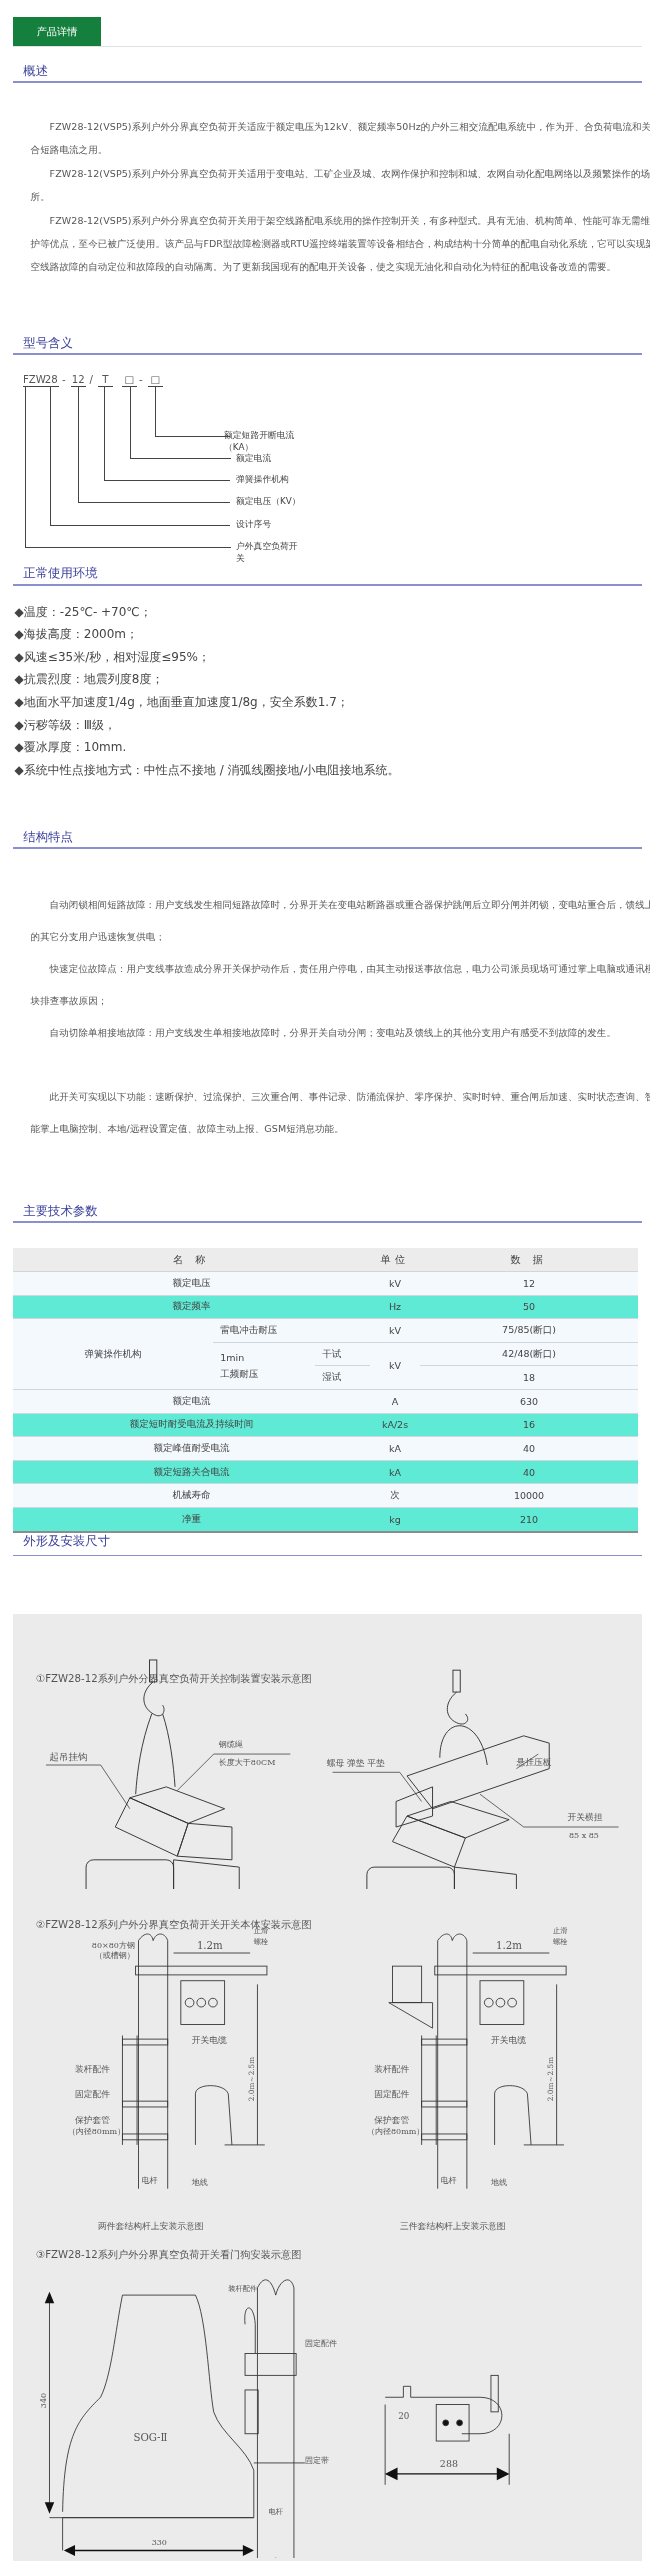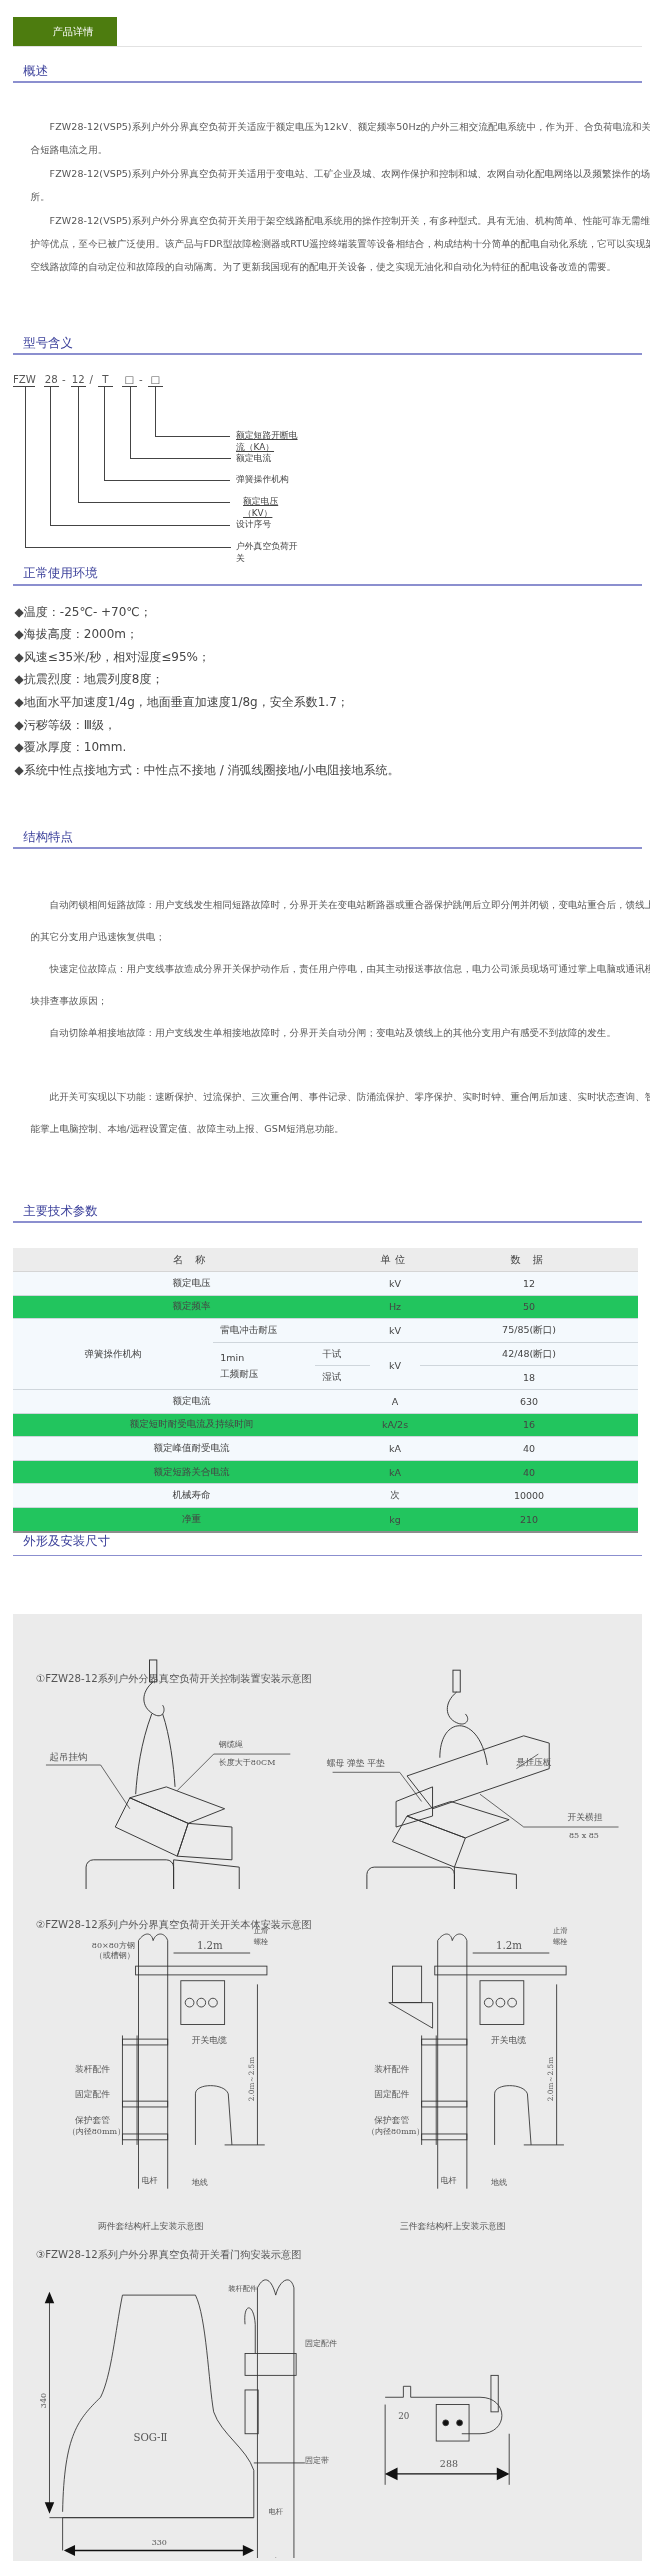--- a/index.html
+++ b/index.html
@@ -1,42 +1,42 @@
 <!DOCTYPE html>
 <html style="font-size:11.7px"><head>
 <meta charset="utf-8">
 <style>
   html, body { margin: 0; padding: 0; background: #ffffff; }
   body { width: 650px; height: 2576px; position: relative; font-family: "DejaVu Sans", "Liberation Sans", sans-serif; color: #555; overflow: hidden; }
   .abs { position: absolute; }
 
   
   .tab-bar { left: 13px; top: 17px; width: 629px; height: 29px; border-bottom: 0.7px solid #e2e2e2; }
-  .tab { left: 13px; top: 17px; width: 88px; height: 29px; background: #4d7c0f; color: #fff; font-size: 10.2px; line-height: 29px; text-align: center; padding-left: 16px; }
+  .tab { left: 13px; top: 17px; width: 88px; height: 29px; background: #15803d; color: #fff; font-size: 10.2px; line-height: 29px; text-align: center; }
 
   
   .sec-title { left: 16px; width: 626px; color: #3a3f9a; font-size: 12.4px; height: 20.4px; line-height: 20.4px; padding-left: 7.3px; box-sizing: border-box; }
   .sec-line { left: 13px; width: 629px; height: 1.5px; background: #8b8fcf; }
 
   .para { left: 14.6px; width: 627px; font-size: 9.5px; color: #555; line-height: 23px; text-indent: 2em; margin: 16px; letter-spacing: 0.1px; }
   .para2 { line-height: 32px; }
 
   .model-code { font-size: 10.2px; color: #555; }
   .model-code span { position: absolute; top: 0; border-bottom: 0.7px solid #444; text-align: center; line-height: 13px; }
   .model-line { position: absolute; background: #444; }
   .model-label { position: absolute; font-size: 8.8px; color: #444; line-height: 11.7px; }
 
   .env-item { left: 14.6px; font-size: 12px; color: #444; line-height: 13px; }
 
   
   table.spec { position: absolute; left: 13px; top: 1248px; width: 625px; border-collapse: collapse; font-size: 9.5px; color: #444; }
   table.spec td, table.spec th { text-align: center; height: 22.6px; padding: 0; border-bottom: 0.7px solid #cfd6dc; font-weight: normal; }
   table.spec th { background: #ececec; height: 23px; font-size: 10.2px; border-bottom: 1.5px solid #d5d5d5; letter-spacing: 4.4px; }
   table.spec tr.odd td { background: #f4f9fd; }
-  table.spec tr.even td { background: #22c55e; }
+  table.spec tr.even td { background: #5eead4; }
   table.spec tr.last td { border-bottom: 2.2px solid #8c8c8c; }
   table.spec td.left { text-align: left; padding-left: 7.3px; }
 
   
   .panel { left: 13px; top: 1614px; width: 629px; height: 947px; background: #ebebeb; }
   .fig-title { font-size: 10.2px; color: #555; }
   .fig-caption { font-size: 8.8px; color: #555; }
   svg text { font-family: "DejaVu Serif", "Liberation Serif", serif; fill: #555; }
 </style>
 </head>
@@ -48,21 +48,21 @@
 <div class="abs sec-title" style="top:61px">概述</div>
 <div class="abs sec-line" style="top:81px"></div>
 <p class="abs para" style="top:99px">FZW28-12(VSP5)系列户外分界真空负荷开关适应于额定电压为12kV、额定频率50Hz的户外三相交流配电系统中，作为开、合负荷电流和关合短路电流之用。</p>
 <p class="abs para" style="top:146px">FZW28-12(VSP5)系列户外分界真空负荷开关适用于变电站、工矿企业及城、农网作保护和控制和城、农网自动化配电网络以及频繁操作的场所。</p>
 <p class="abs para" style="top:193px">FZW28-12(VSP5)系列户外分界真空负荷开关用于架空线路配电系统用的操作控制开关，有多种型式。具有无油、机构简单、性能可靠无需维护等优点，至今已被广泛使用。该产品与FDR型故障检测器或RTU遥控终端装置等设备相结合，构成结构十分简单的配电自动化系统，它可以实现架空线路故障的自动定位和故障段的自动隔离。为了更新我国现有的配电开关设备，使之实现无油化和自动化为特征的配电设备改造的需要。</p>
 
 <div class="abs sec-title" style="top:333px">型号含义</div>
 <div class="abs sec-line" style="top:353px"></div>
 
 <div class="abs model-code" style="left:13px; top:373px; width:292px; height:190px;">
-  <span style="left:0; width:22px;">FZW</span>
+  <span style="left:10px; width:22px;">FZW</span>
   <span style="left:31px; width:14.6px;">28</span>
   <span style="left:48px; width:5.8px; border:none;">-</span>
   <span style="left:58px; width:14.6px;">12</span>
   <span style="left:76px; width:4.4px; border:none;">/</span>
   <span style="left:85px; width:14.6px;">T</span>
   <span style="left:109px; width:14.6px;">□</span>
   <span style="left:125px; width:5.8px; border:none;">-</span>
   <span style="left:135px; width:14.6px;">□</span>
 
   <div class="model-line" style="left:142px; top:14px; width:0.7px; height:49px;"></div>
@@ -71,24 +71,24 @@
   <div class="model-line" style="left:117px; top:85px; width:101px; height:0.7px;"></div>
   <div class="model-line" style="left:91px; top:14px; width:0.7px; height:93px;"></div>
   <div class="model-line" style="left:91px; top:107px; width:126px; height:0.7px;"></div>
   <div class="model-line" style="left:65px; top:14px; width:0.7px; height:115px;"></div>
   <div class="model-line" style="left:65px; top:129px; width:152px; height:0.7px;"></div>
   <div class="model-line" style="left:37px; top:14px; width:0.7px; height:138px;"></div>
   <div class="model-line" style="left:37px; top:152px; width:180px; height:0.7px;"></div>
   <div class="model-line" style="left:11.7px; top:14px; width:0.7px; height:160px;"></div>
   <div class="model-line" style="left:11.7px; top:174px; width:206px; height:0.7px;"></div>
 
-  <div class="model-label" style="left:223px; top:57px;text-decoration:underline;">额定短路开断电流（KA）</div>
+  <div class="model-label" style="left:211px; top:57px;">额定短路开断电流（KA）</div>
   <div class="model-label" style="left:223px; top:80px;">额定电流</div>
   <div class="model-label" style="left:223px; top:101px;">弹簧操作机构</div>
-  <div class="model-label" style="left:230px; top:123px;text-decoration:underline;">额定电压（KV）</div>
+  <div class="model-label" style="left:223px; top:123px;">额定电压（KV）</div>
   <div class="model-label" style="left:223px; top:146px;">设计序号</div>
   <div class="model-label" style="left:223px; top:168px;">户外真空负荷开关</div>
 </div>
 
 <div class="abs sec-title" style="top:563px">正常使用环境</div>
 <div class="abs sec-line" style="top:584px"></div>
 <div class="abs env-item" style="top:606px"><span>◆</span><span>温度：-25℃- +70℃；</span></div>
 <div class="abs env-item" style="top:628px"><span>◆</span><span>海拔高度：2000m；</span></div>
 <div class="abs env-item" style="top:651px"><span>◆</span><span>风速≤35米/秒，相对湿度≤95%；</span></div>
 <div class="abs env-item" style="top:673px"><span>◆</span><span>抗震烈度：地震列度8度；</span></div>

